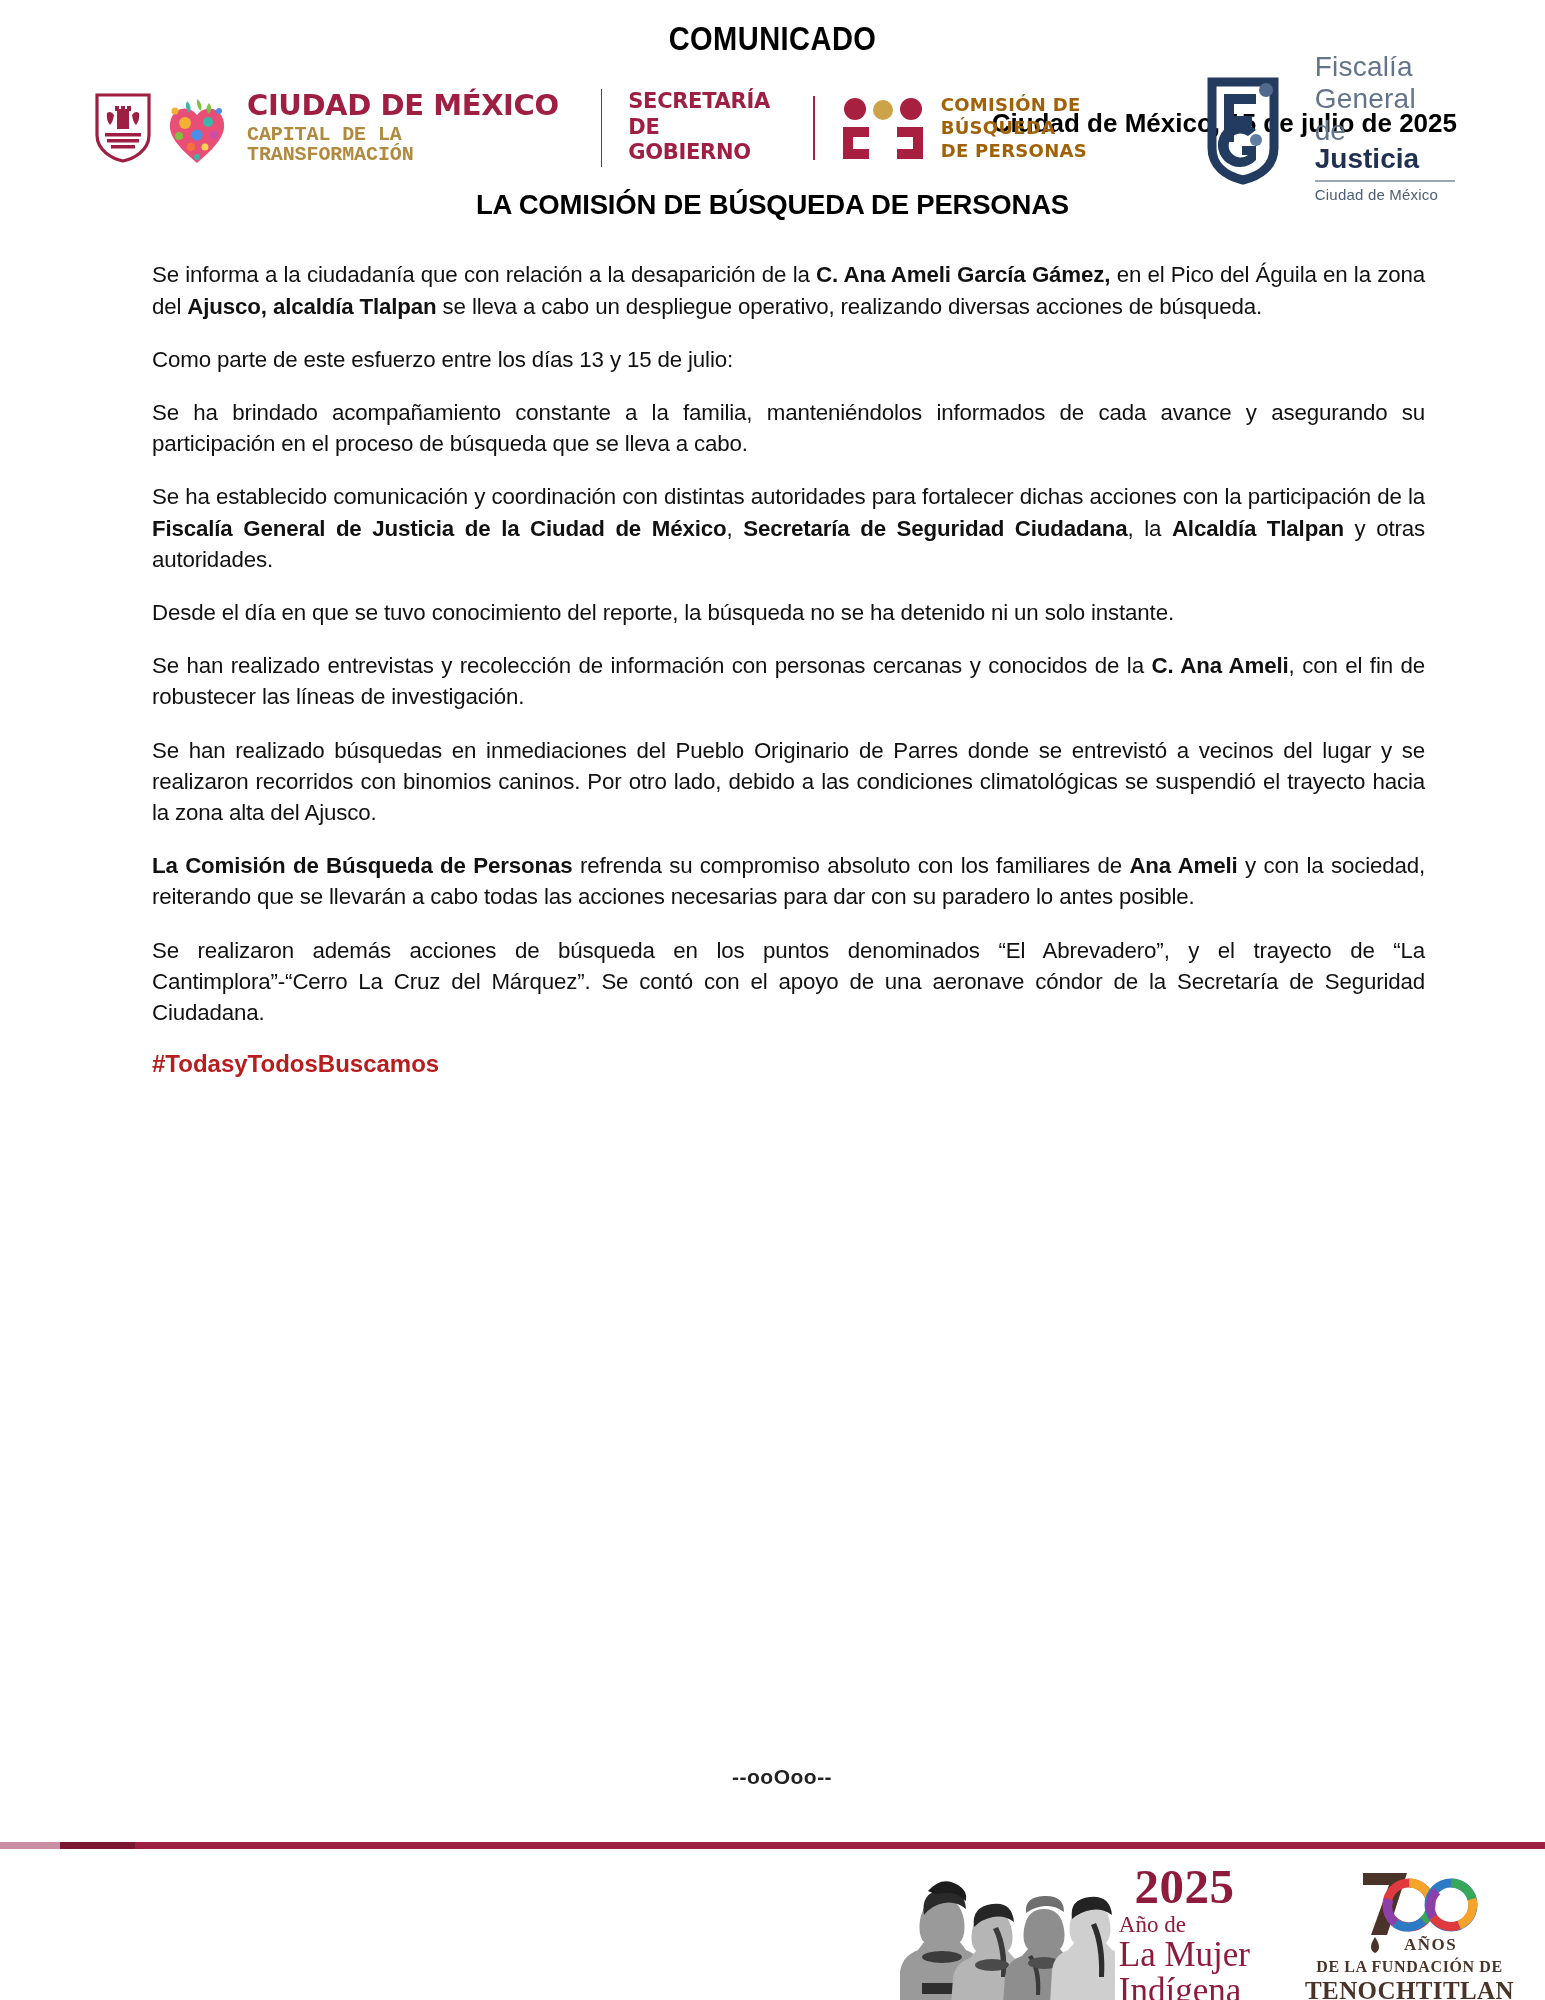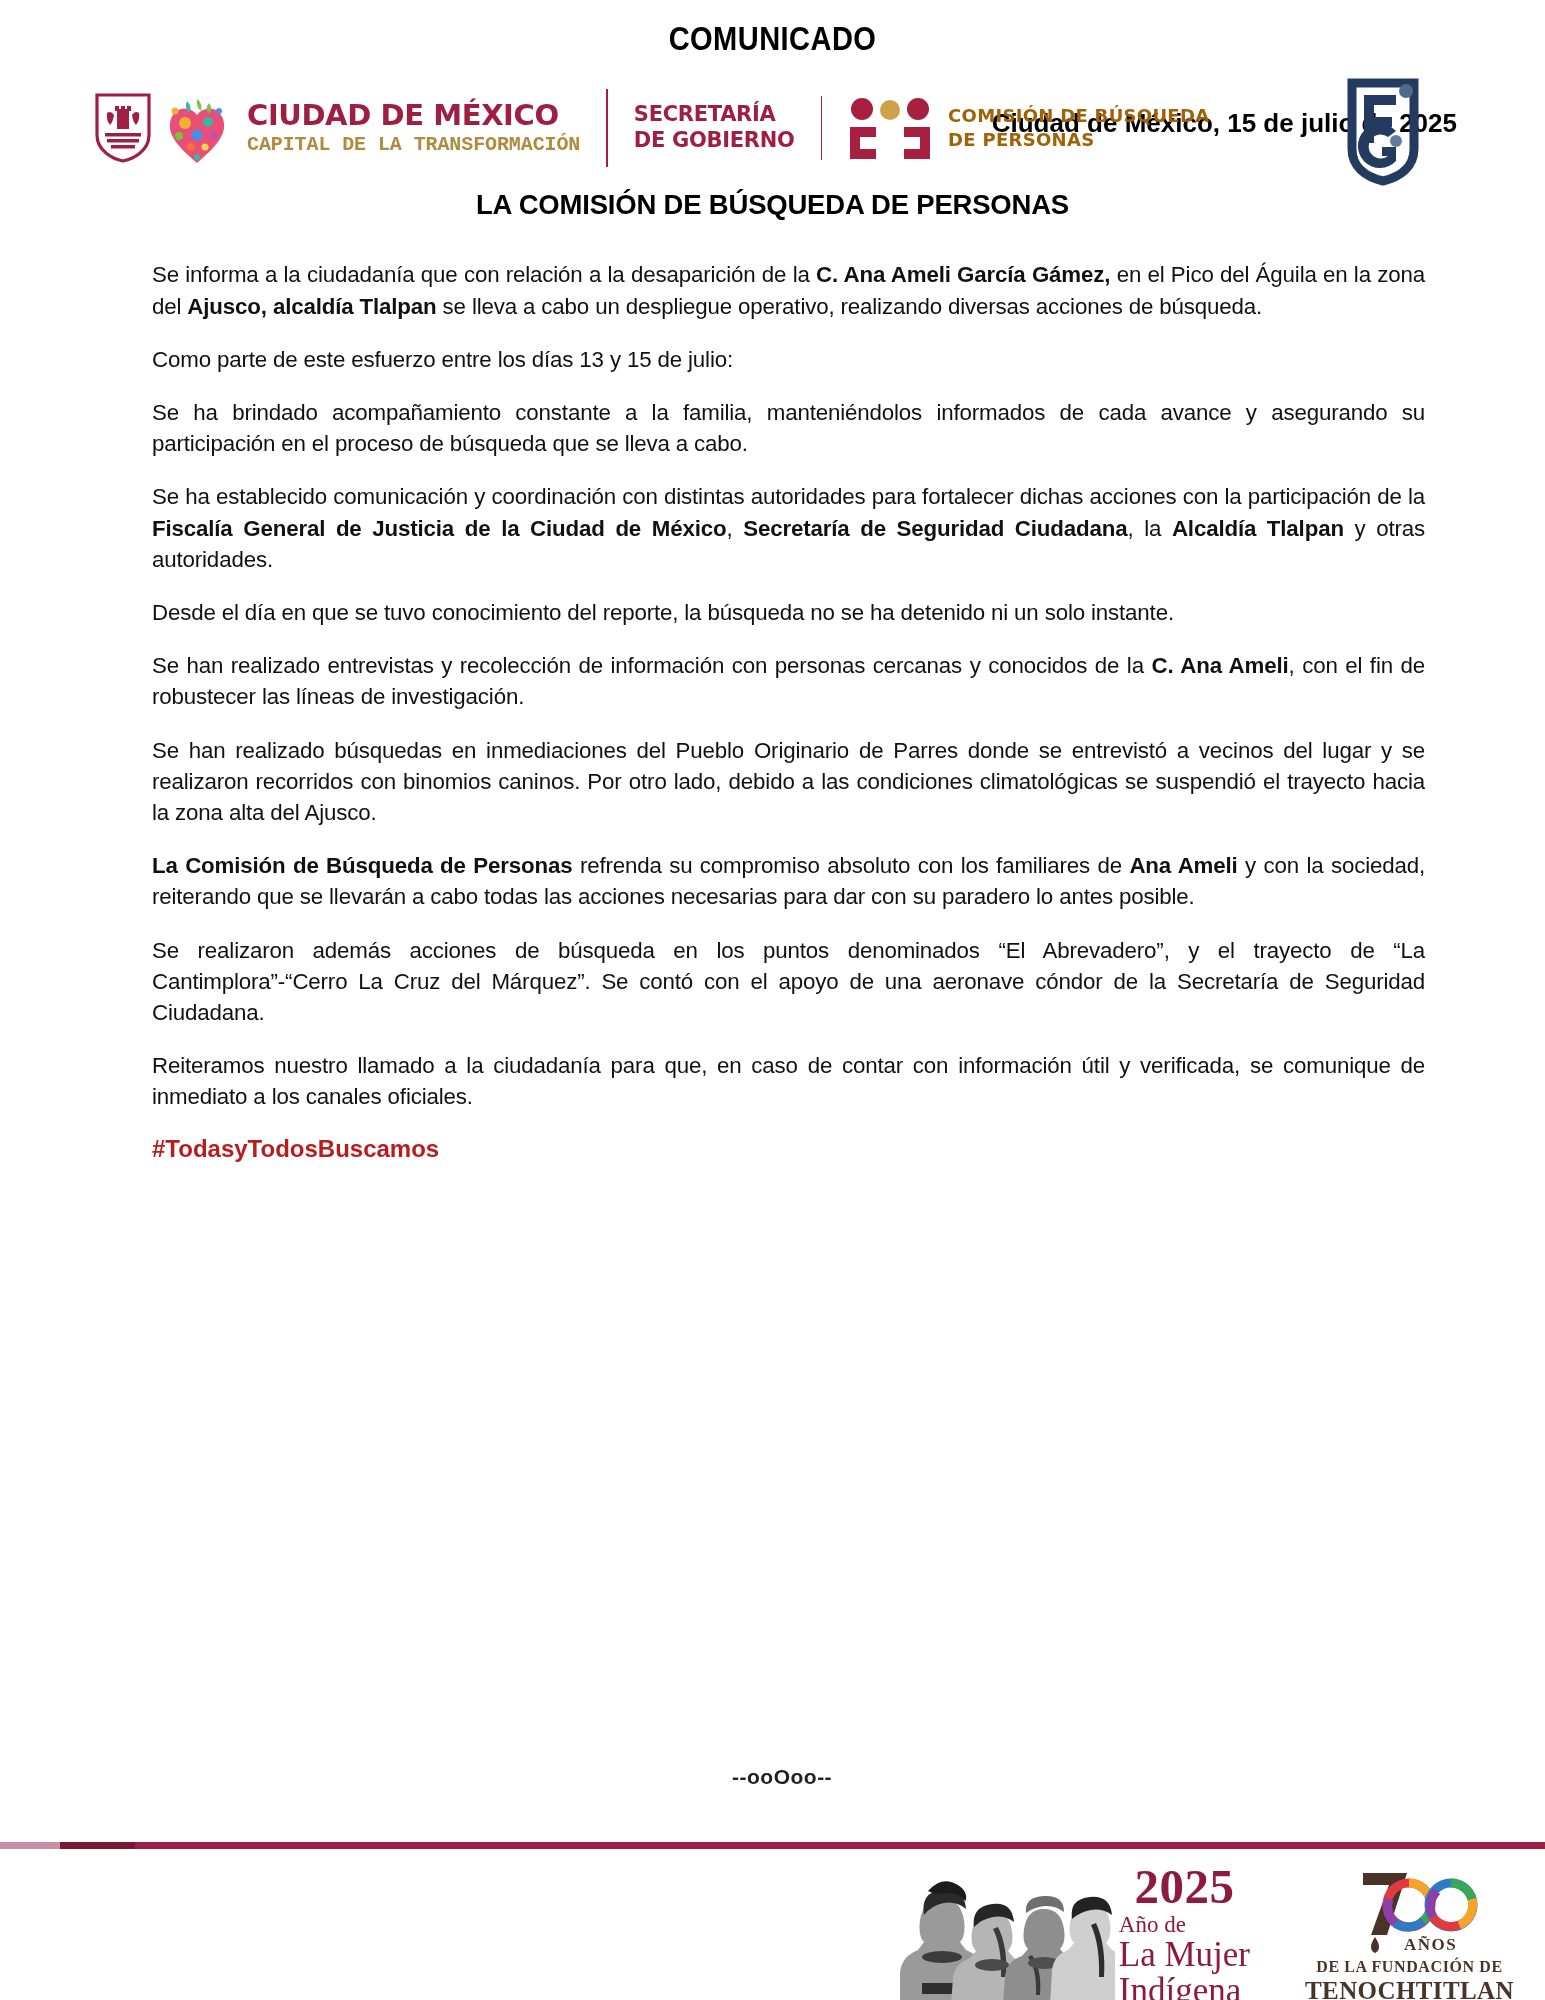--- a/index.html
+++ b/index.html
@@ -343,40 +343,48 @@
     <div class="fgj">
       <div class="fgj-mark">
         <svg viewBox="0 0 104 118" width="104" height="118">
           <path d="M14 14 h62 v66 c0 18 -14 28 -31 32 C28 108 14 98 14 80 Z" fill="none" stroke="#223B5E" stroke-width="9"></path>
           <path d="M26 26 h32 v10 h-22 v12 h18 v10 h-18 v16 h-10 Z" fill="#223B5E"></path>
           <path d="M58 62 a22 22 0 1 0 0 30 v-14 h-14 v9 h6 a12 12 0 1 1 0 -19 Z" fill="#223B5E"></path>
           <circle cx="68" cy="22" r="7" fill="#4F6A8C"></circle>
           <circle cx="58" cy="72" r="6" fill="#5E7DA0"></circle>
         </svg>
       </div>
+      <div class="fgj-words">
+        <div class="f1">Fiscalía</div>
+        <div class="f2">General</div>
+        <div class="f3">
+          <span>de </span><b>Justicia</b>
+        </div>
+        <div class="fgj-rule"></div>
+        <div class="f4">Ciudad de México</div>
+      </div>
     </div>
   </div>
 
   <div class="comunicado">COMUNICADO</div>
   <div class="fecha">Ciudad de México, 15 de julio de 2025</div>
   <div class="main-title">
     <div>LA COMISIÓN DE BÚSQUEDA DE PERSONAS</div>
   </div>
 
   <div class="body-wrap" id="body-wrap">
       <p><span>Se informa a la ciudadanía que con relación a la desaparición de la </span><b>C. Ana Ameli García Gámez,</b><span> en el Pico del Águila en la zona del </span><b>Ajusco, alcaldía Tlalpan</b><span> se lleva a cabo un despliegue operativo, realizando diversas acciones de búsqueda.</span></p>
       <p><span>Como parte de este esfuerzo entre los días 13 y 15 de julio:</span></p>
       <p><span>Se ha brindado acompañamiento constante a la familia, manteniéndolos informados de cada avance y asegurando su participación en el proceso de búsqueda que se lleva a cabo.</span></p>
       <p><span>Se ha establecido comunicación y coordinación con distintas autoridades para fortalecer dichas acciones con la participación de la </span><b>Fiscalía General de Justicia de la Ciudad de México</b><span>, </span><b>Secretaría de Seguridad Ciudadana</b><span>, la </span><b>Alcaldía Tlalpan</b><span> y otras autoridades.</span></p>
       <p><span>Desde el día en que se tuvo conocimiento del reporte, la búsqueda no se ha detenido ni un solo instante.</span></p>
       <p><span>Se han realizado entrevistas y recolección de información con personas cercanas y conocidos de la </span><b>C. Ana Ameli</b><span>, con el fin de robustecer las líneas de investigación.</span></p>
       <p><span>Se han realizado búsquedas en inmediaciones del Pueblo Originario de Parres donde se entrevistó a vecinos del lugar  y se realizaron recorridos con binomios caninos. Por otro lado, debido a las condiciones climatológicas se suspendió el trayecto hacia la zona alta del Ajusco.</span></p>
       <p><b>La Comisión de Búsqueda de Personas</b><span> refrenda su compromiso absoluto con los familiares de </span><b>Ana Ameli</b><span> y con la sociedad, reiterando que se llevarán a cabo todas las acciones necesarias para dar con su paradero lo antes posible.</span></p>
       <p><span>Se realizaron además acciones de búsqueda en los puntos denominados “El Abrevadero”, y el trayecto de “La Cantimplora”-“Cerro La Cruz del Márquez”. Se contó con el apoyo de una aeronave cóndor de la Secretaría de Seguridad Ciudadana.</span></p>
-      <p><span>Reiteramos nuestro llamado a la ciudadanía para que, en caso de contar con información útil y verificada, se comunique de inmediato a los canales oficiales.</span></p>
       <div class="hashtag">#TodasyTodosBuscamos</div>
     </div>
 
   <div class="ooo">--ooOoo--</div>
 
   <div class="footer-rule">
     <div class="seg" style="left:0;width:60px;background:#C98FA4;"></div>
     <div class="seg" style="left:60px;width:75px;background:#7B1733;"></div>
   </div>
 

